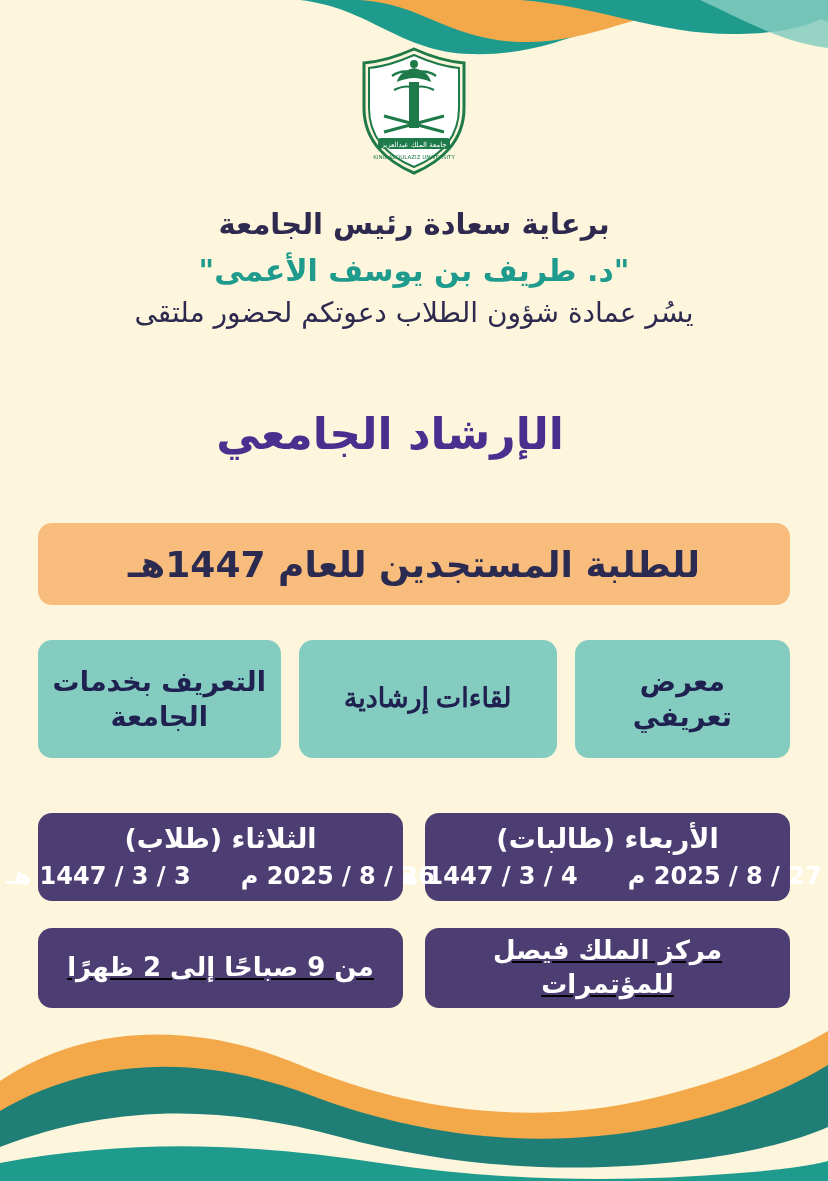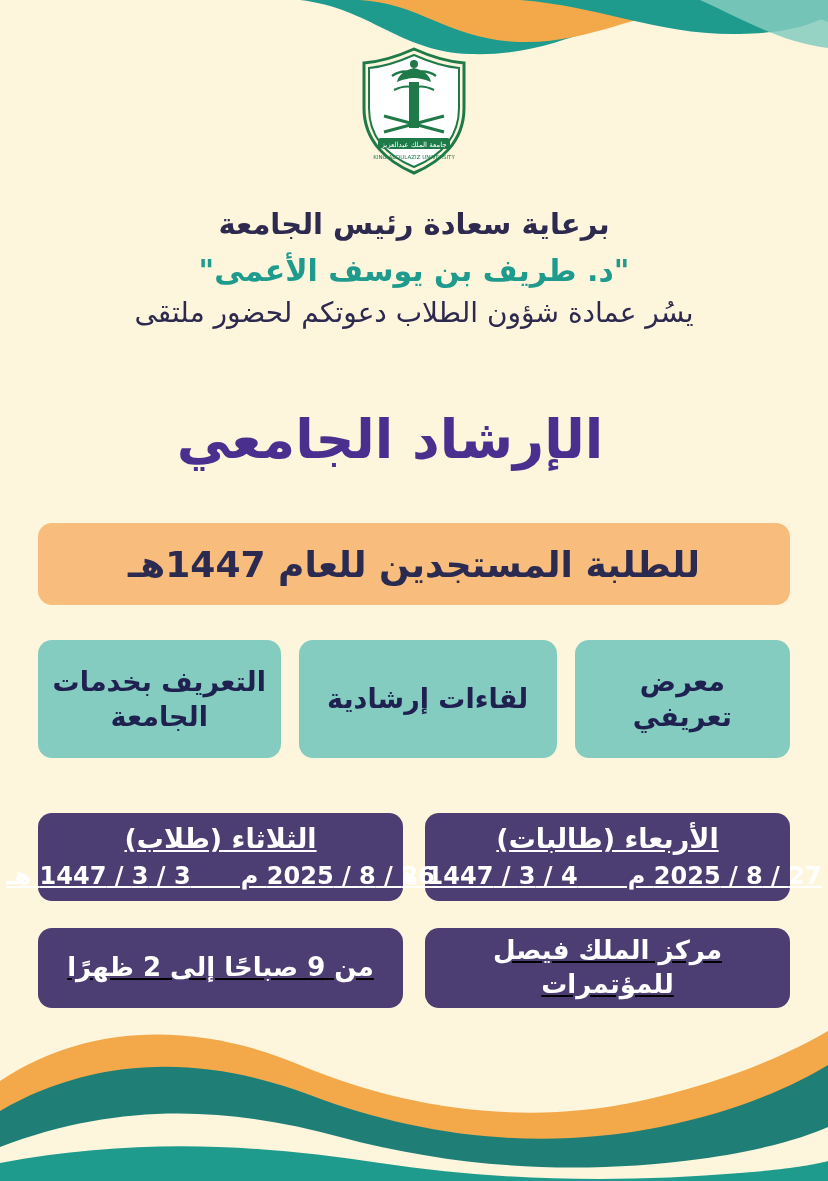--- a/index.html
+++ b/index.html
@@ -72,21 +72,21 @@
     font-weight: 500;
     color: #2e2a4f;
     line-height: 1.45;
   }
   .title-main {
     position: absolute;
     top: 408px;
     left: 0;
     width: 780px;
     text-align: center;
-    font-size: 54px;
+    font-size: 44px;
     font-weight: 900;
     color: #4b2f8f;
     letter-spacing: -1px;
   }
 
   
   .banner {
     position: absolute;
     top: 523px;
     left: 38px;
@@ -124,21 +124,21 @@
     justify-content: center;
     text-align: center;
     padding: 14px 14px;
     box-sizing: border-box;
     color: #1f2150;
     font-size: 27px;
     font-weight: 700;
     line-height: 1.3;
   }
   .feature.f0 { width: 220px; }
-  .feature.f1 { width: 264px; }
+  .feature.f1 { width: 264px; font-family: Liberation Serif, serif; }
   .feature.f2 { width: 248px; }
 
   
   .info-row {
     position: absolute;
     left: 38px;
     width: 752px;
     display: flex;
     flex-direction: row;
     justify-content: space-between;
@@ -150,21 +150,21 @@
     background: #4c3d72;
     border-radius: 14px;
     color: #ffffff;
     box-sizing: border-box;
     display: flex;
     flex-direction: column;
     align-items: center;
     justify-content: center;
     text-align: center;
   }
-  .info-row.r1 .pcard { width: 365px; height: 88px; padding: 6px 10px; text-decoration: underline; }
+  .info-row.r1 .pcard { width: 365px; height: 88px; padding: 6px 10px; }
   .info-row.r2 .pcard { width: 365px; height: 80px; padding: 6px 10px; }
   .pcard .l1 {
     font-size: 27px;
     font-weight: 700;
     line-height: 1.25;
   }
   .pcard .l2 {
     font-size: 24px;
     font-weight: 600;
     line-height: 1.35;

